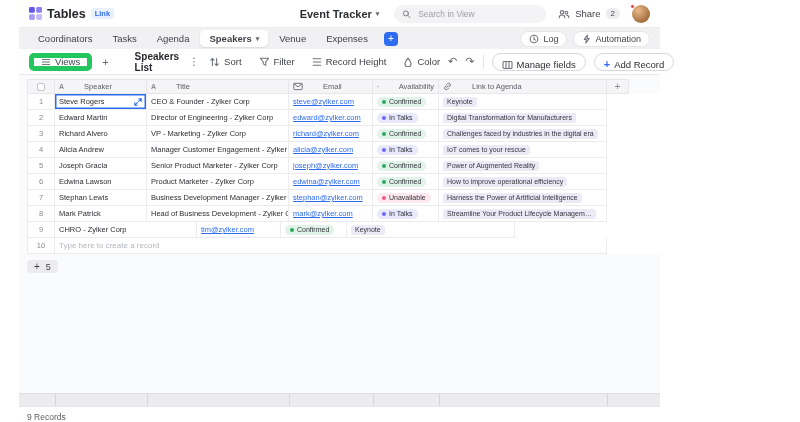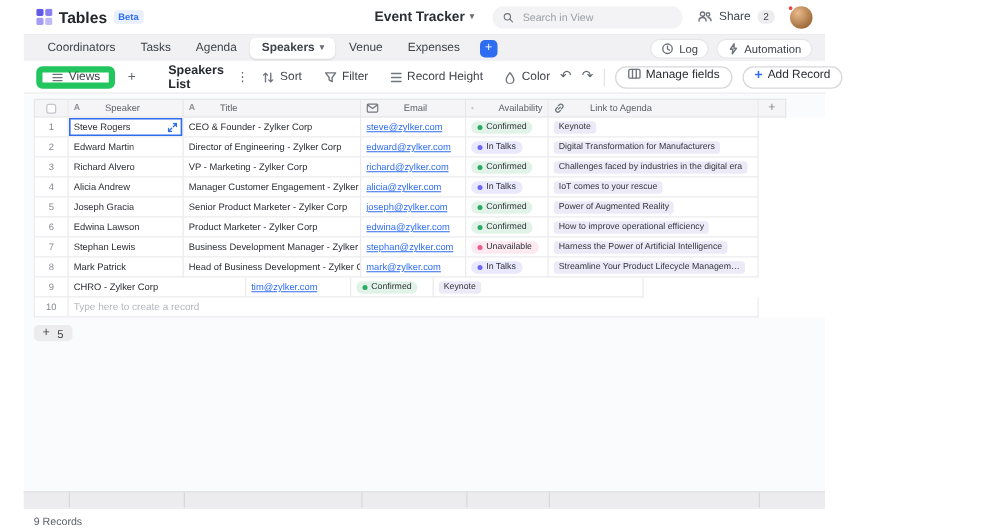--- a/index.html
+++ b/index.html
@@ -16,21 +16,21 @@
   .topbar{height:27px;flex:0 0 auto;display:flex;align-items:center;gap:6px;padding:0 10px;position:relative;background:#fff;}
   .brand{display:flex;align-items:center;gap:5px;}
   .app-name{font-size:12.5px;font-weight:700;color:#23262b;}
   .beta{font-size:7.5px;font-weight:700;color:var(--accent,#2e6cf0);background:#e8f0fe;padding:1px 4px;border-radius:3px;}
   .title-center{position:absolute;left:50%;transform:translateX(-50%);display:flex;align-items:center;gap:4px;font-size:11px;font-weight:700;}
   .caret{font-size:7px;color:#6b6f76;line-height:1;}
   .topbar-right{margin-left:auto;display:flex;align-items:center;gap:12px;}
   .search-box{width:152px;height:18px;background:#f3f3f5;border-radius:9px;display:flex;align-items:center;gap:5px;padding:0 8px;}
   .search-box input{border:0;outline:0;background:transparent;font-size:8.5px;width:100%;font-family:inherit;color:#4a4e55;}
   .search-box input::placeholder{color:#9a9ea6;}
-  .share{display:flex;align-items:flex-start;gap:5px;font-size:9.5px;color:#3f434a;}
+  .share{display:flex;align-items:flex-end;gap:5px;font-size:9.5px;color:#3f434a;}
   .share-count{background:#ededef;border-radius:8px;font-size:8px;padding:1px 5px;color:#44474d;}
   .avatar{width:18px;height:18px;border-radius:50%;position:relative;
     background:radial-gradient(circle at 35% 30%,#e9ba8b,#a06a3a 75%);}
   .notif-dot{position:absolute;width:5px;height:5px;border-radius:50%;background:#e8483f;top:-1px;left:-2px;border:1px solid #fff;}
 
   
   .tabbar{height:22px;flex:0 0 auto;background:#f1f1f3;display:flex;align-items:center;gap:2px;padding:0 10px;border-top:1px solid #ececee;}
   .tab{font-size:9.5px;color:#3f434a;padding:3px 9px;border-radius:5px;display:flex;align-items:center;gap:4px;white-space:nowrap;}
   .tab.active{background:#fff;font-weight:700;box-shadow:0 1px 2px rgba(0,0,0,.10);}
   .add-table{width:14px;height:14px;margin-left:5px;border-radius:4px;background:var(--accent,#2e6cf0);
@@ -42,21 +42,21 @@
   .toolbar{height:26px;flex:0 0 auto;background:#fff;border-bottom:1px solid #e9e9eb;display:flex;align-items:center;gap:8px;padding:0 10px;}
   .btn-outline{border:5px solid #22c55e;border-radius:5px;height:18px;display:flex;align-items:center;gap:4px;padding:0 7px;font-size:9.5px;color:#3f434a;}
   .tb-plus{font-size:11px;color:#5f646b;padding:0 2px;}
   .vdiv{width:1px;height:14px;background:#e4e4e7;}
   .view-name{font-size:10px;font-weight:700;color:#26292e;}
   .kebab{font-size:10px;color:#5f646b;padding:0 2px;}
   .toolbar-center{display:flex;gap:17px;margin:0 auto;}
   .tool{display:flex;align-items:center;gap:4px;font-size:9.5px;color:#3f434a;white-space:nowrap;}
   .toolbar-right{display:flex;align-items:center;gap:8px;}
   .undo{font-size:11px;color:#5f646b;line-height:1;}
-  .pill{border:1px solid #d8d8db;border-radius:12px;height:18px;display:flex;align-items:flex-start;gap:4px;padding:0 9px;font-size:9.5px;color:#2b2e33;white-space:nowrap;}
+  .pill{border:1px solid #d8d8db;border-radius:12px;height:18px;display:flex;align-items:flex-end;gap:4px;padding:0 9px;font-size:9.5px;color:#2b2e33;white-space:nowrap;}
   .add-record .plus{color:var(--accent,#2e6cf0);font-weight:700;font-size:11px;}
 
   
   .canvas{flex:1;background:#fafbfc;padding:4px 0 0 8px;overflow:hidden;}
   .thead{display:flex;height:15px;}
   .th{background:#f5f5f7;border:solid #e7e7ea;border-width:1px 1px 1px 0;display:flex;align-items:center;gap:20px;
     padding:0 4px;font-size:7.5px;color:#5c6067;overflow:hidden;white-space:nowrap;}
   .thead .th:first-child{border-left-width:1px;}
   .tr{display:flex;height:16px;background:#fff;}
   .td{border:solid #ececee;border-width:0 1px 1px 0;display:flex;align-items:center;padding:0 4px;
@@ -100,21 +100,21 @@
 
   <div class="topbar">
     <div class="brand">
       <svg width="13" height="13" viewBox="0 0 13 13">
         <rect x="0" y="0" width="5.8" height="5.8" rx="1.4" fill="#6258e8"></rect>
         <rect x="7.2" y="0" width="5.8" height="5.8" rx="1.4" fill="#8a80f3"></rect>
         <rect x="0" y="7.2" width="5.8" height="5.8" rx="1.4" fill="#a49bf6"></rect>
         <rect x="7.2" y="7.2" width="5.8" height="5.8" rx="1.4" fill="#c0baf9"></rect>
       </svg>
       <span class="app-name">Tables</span>
-      <span class="beta">Beta</span>
+      <span class="beta">Link</span>
     </div>
     <div class="title-center">
       <span>Event Tracker</span>
       <span class="caret">▾</span>
     </div>
     <div class="topbar-right">
       <div class="search-box">
         <svg class="ic" width="10" height="10" viewBox="0 0 11 11">
           <circle cx="4.8" cy="4.8" r="3.1"></circle>
             <line x1="7.2" y1="7.2" x2="9.8" y2="9.8"></line>

